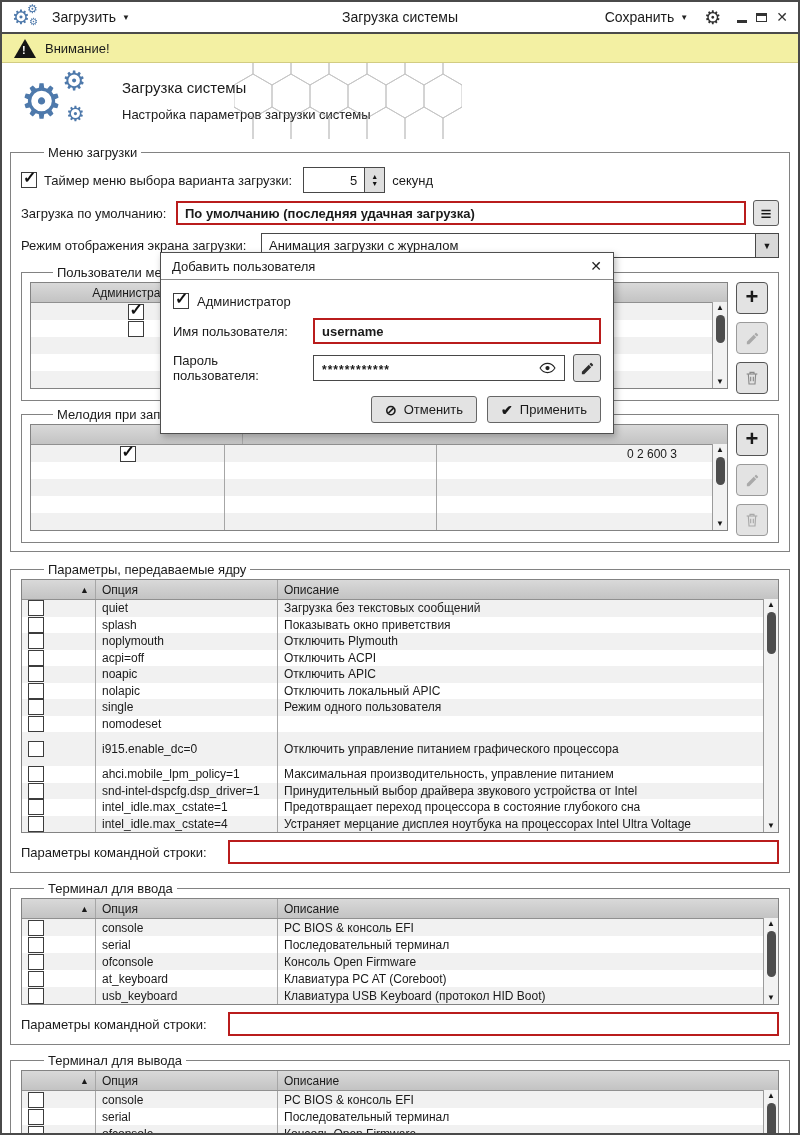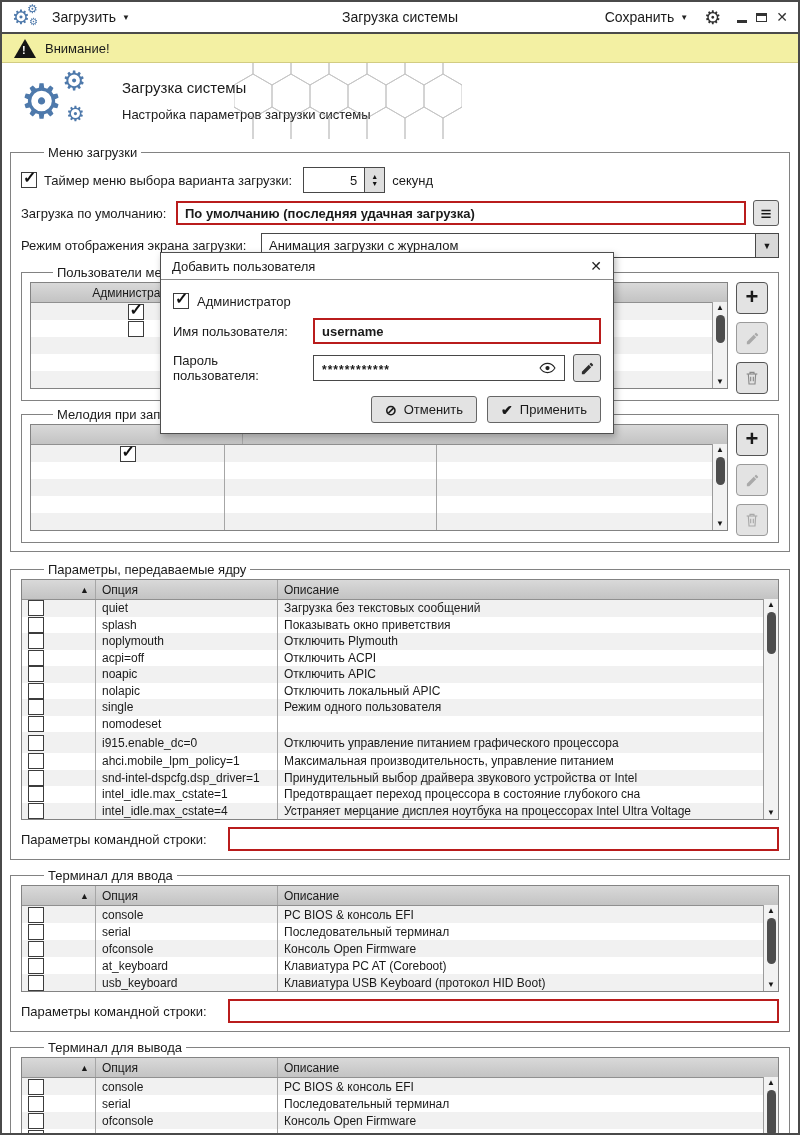--- a/index.html
+++ b/index.html
@@ -294,20 +294,21 @@
             <div class="mc1"></div>
             <div class="mc2" style="padding-left:6px;"></div>
           </div>
           <div>
 
               <div class="trow even">
                 <div class="mc0">
                   <span class="cb checked"></span>
                 </div>
                 <div class="mc1"></div>
+                <div class="mc2">0 2 600 3</div>
               </div>
 
               <div class="trow odd">
                 <div class="mc0">
                   <span class="cb hidden"></span>
                 </div>
                 <div class="mc1"></div>
                 <div class="mc2"></div>
               </div>
 
@@ -434,21 +435,21 @@
             <div class="c2">Режим одного пользователя</div>
           </div>
 
           <div class="trow odd" style="height:16.5px;">
             <div class="c0">
               <span class="cb unchecked"></span>
             </div>
             <div class="c1">nomodeset</div>
           </div>
 
-          <div class="trow even" style="height:21px;justify-content:flex-end;">
+          <div class="trow even" style="height:34px;justify-content:flex-end;">
             <div class="c0">
               <span class="cb unchecked"></span>
             </div>
             <div class="c1">i915.enable_dc=0</div>
             <div class="c2">Отключить управление питанием графического процессора</div>
           </div>
 
           <div class="trow odd" style="height:16.5px;">
             <div class="c0">
               <span class="cb unchecked"></span>

